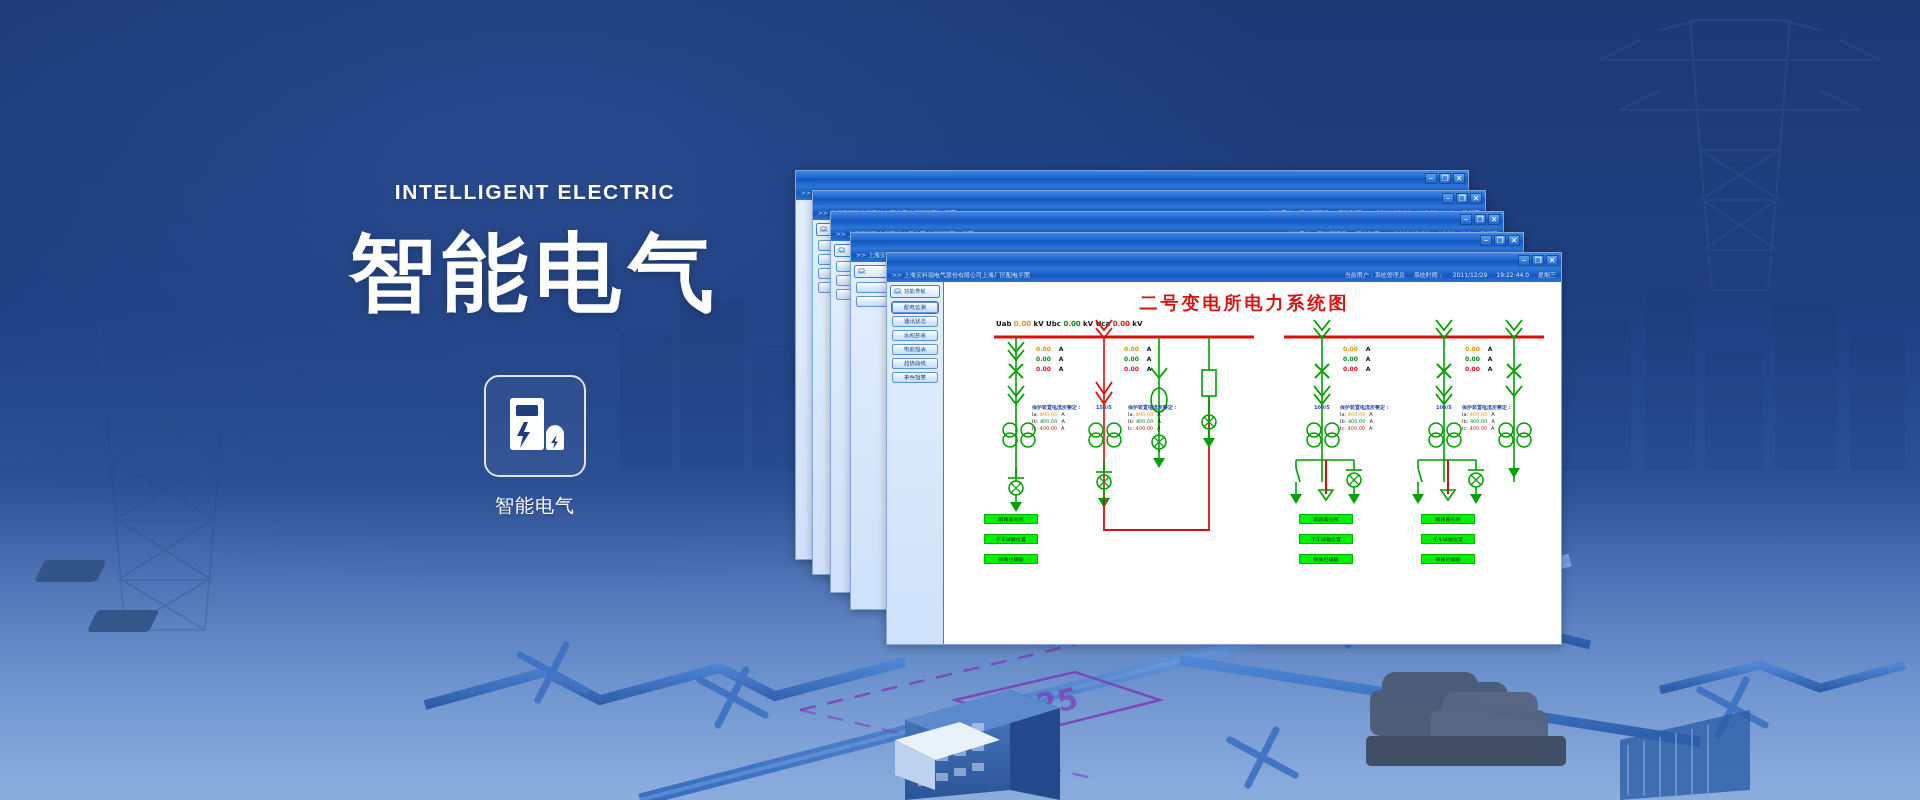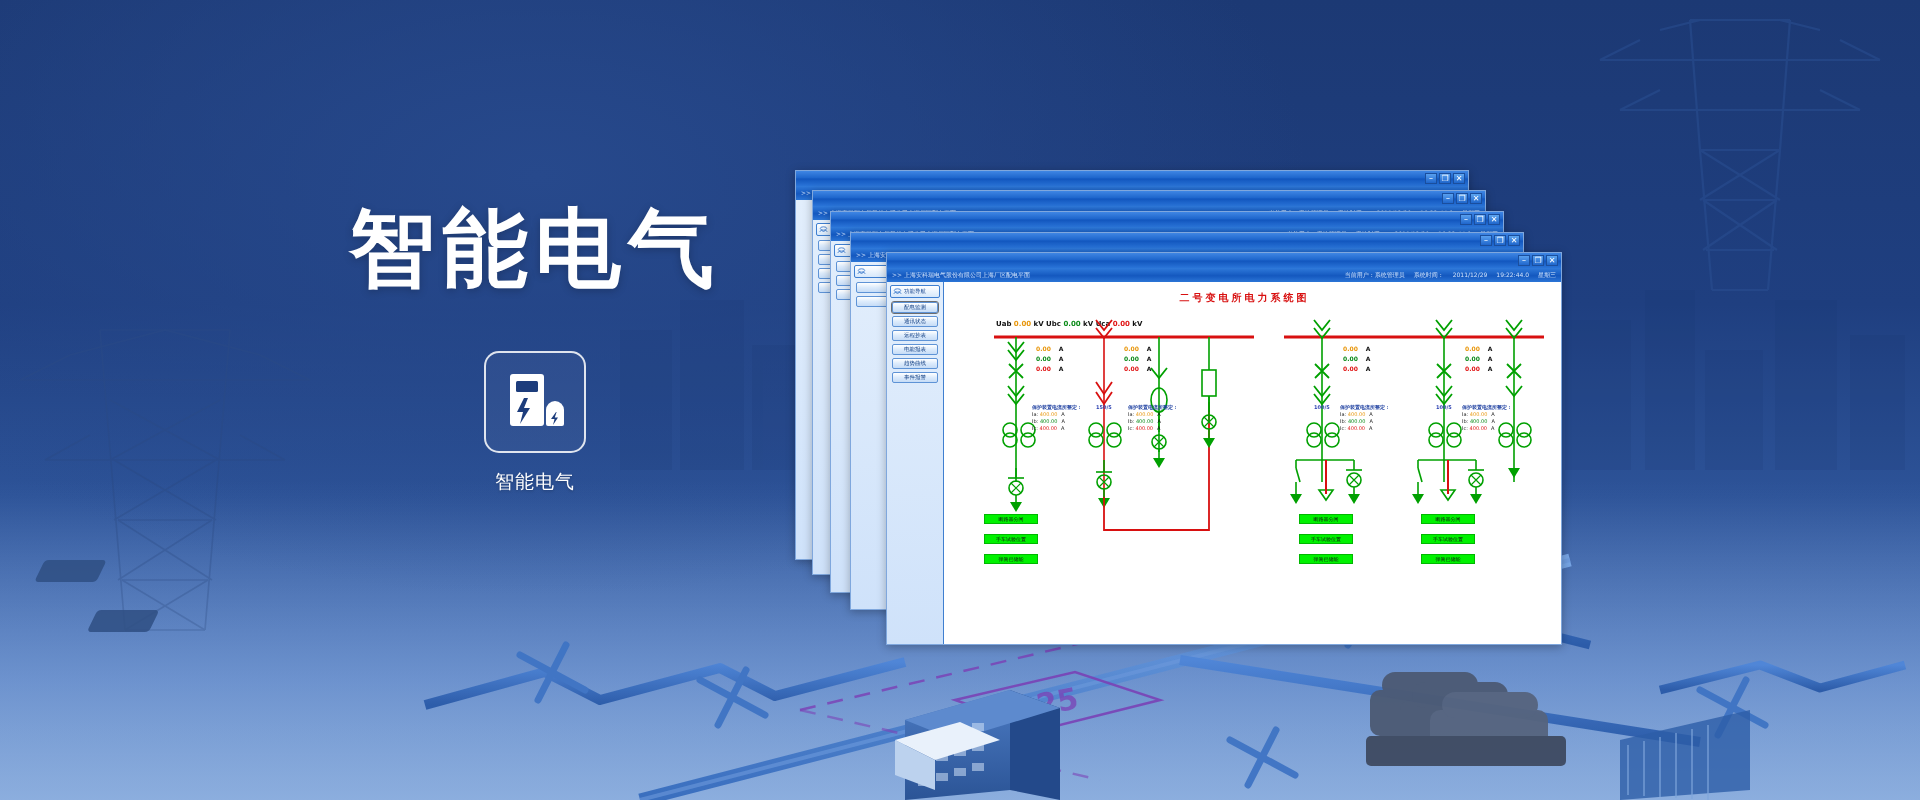--- a/index.html
+++ b/index.html
@@ -105,21 +105,21 @@
     font-size:5.5px; color:#0d3b80;
     font-family:"DejaVu Sans","Liberation Sans",sans-serif;
   }
   .nav-item.active { outline:1px solid #6d6d6d; outline-offset:0px; }
 
   .win-canvas { flex:1 1 auto; background:#fff; position:relative; overflow:hidden; }
 
   
   .dg-title {
     position:absolute; left:0; right:16px; top:9px; text-align:center;
-    color:#d81010; font-size:10px; letter-spacing:3px; font-weight:700;
+    color:#d81010; font-size:18px; letter-spacing:3px; font-weight:700;
     font-family:"DejaVu Serif","Liberation Serif",serif;
   }
   .dg-voltrow {
     position:absolute; left:52px; top:38px;
     font-size:7px; color:#111; font-weight:700; white-space:nowrap;
     font-family:"DejaVu Sans","Liberation Sans",sans-serif;
   }
   .vA { color:#e8960c; } .vB { color:#0a8a18; } .vC { color:#e01414; }
 
   .amp-block { position:absolute; font-size:6px; font-weight:700; line-height:10px;
@@ -298,20 +298,21 @@
         <path d="M1660 737 L1660 797"></path>
           <path d="M1676 733 L1676 798"></path>
         <path d="M1692 729 L1692 799"></path>
           <path d="M1708 725 L1708 800"></path>
       </g>
     </g>
   </svg>
 </div>
 
 <div id="hero">
+  <div id="hero-eyebrow">INTELLIGENT ELECTRIC</div>
   <div id="hero-title">智能电气</div>
 
   <div id="hero-features">
 
     <div class="feature">
       <div class="feature-box">
         <svg width="58" height="60" viewBox="0 0 58 60">
           <rect x="4" y="2" width="34" height="52" rx="3" fill="#ffffff"></rect>
           <rect x="10" y="9" width="22" height="11" rx="1.5" fill="#1d3d7c"></rect>
           <path d="M18 26 L11 40 L17 40 L14 52 L24 36 L18 36 L22 26 Z" fill="#1d3d7c"></path>

